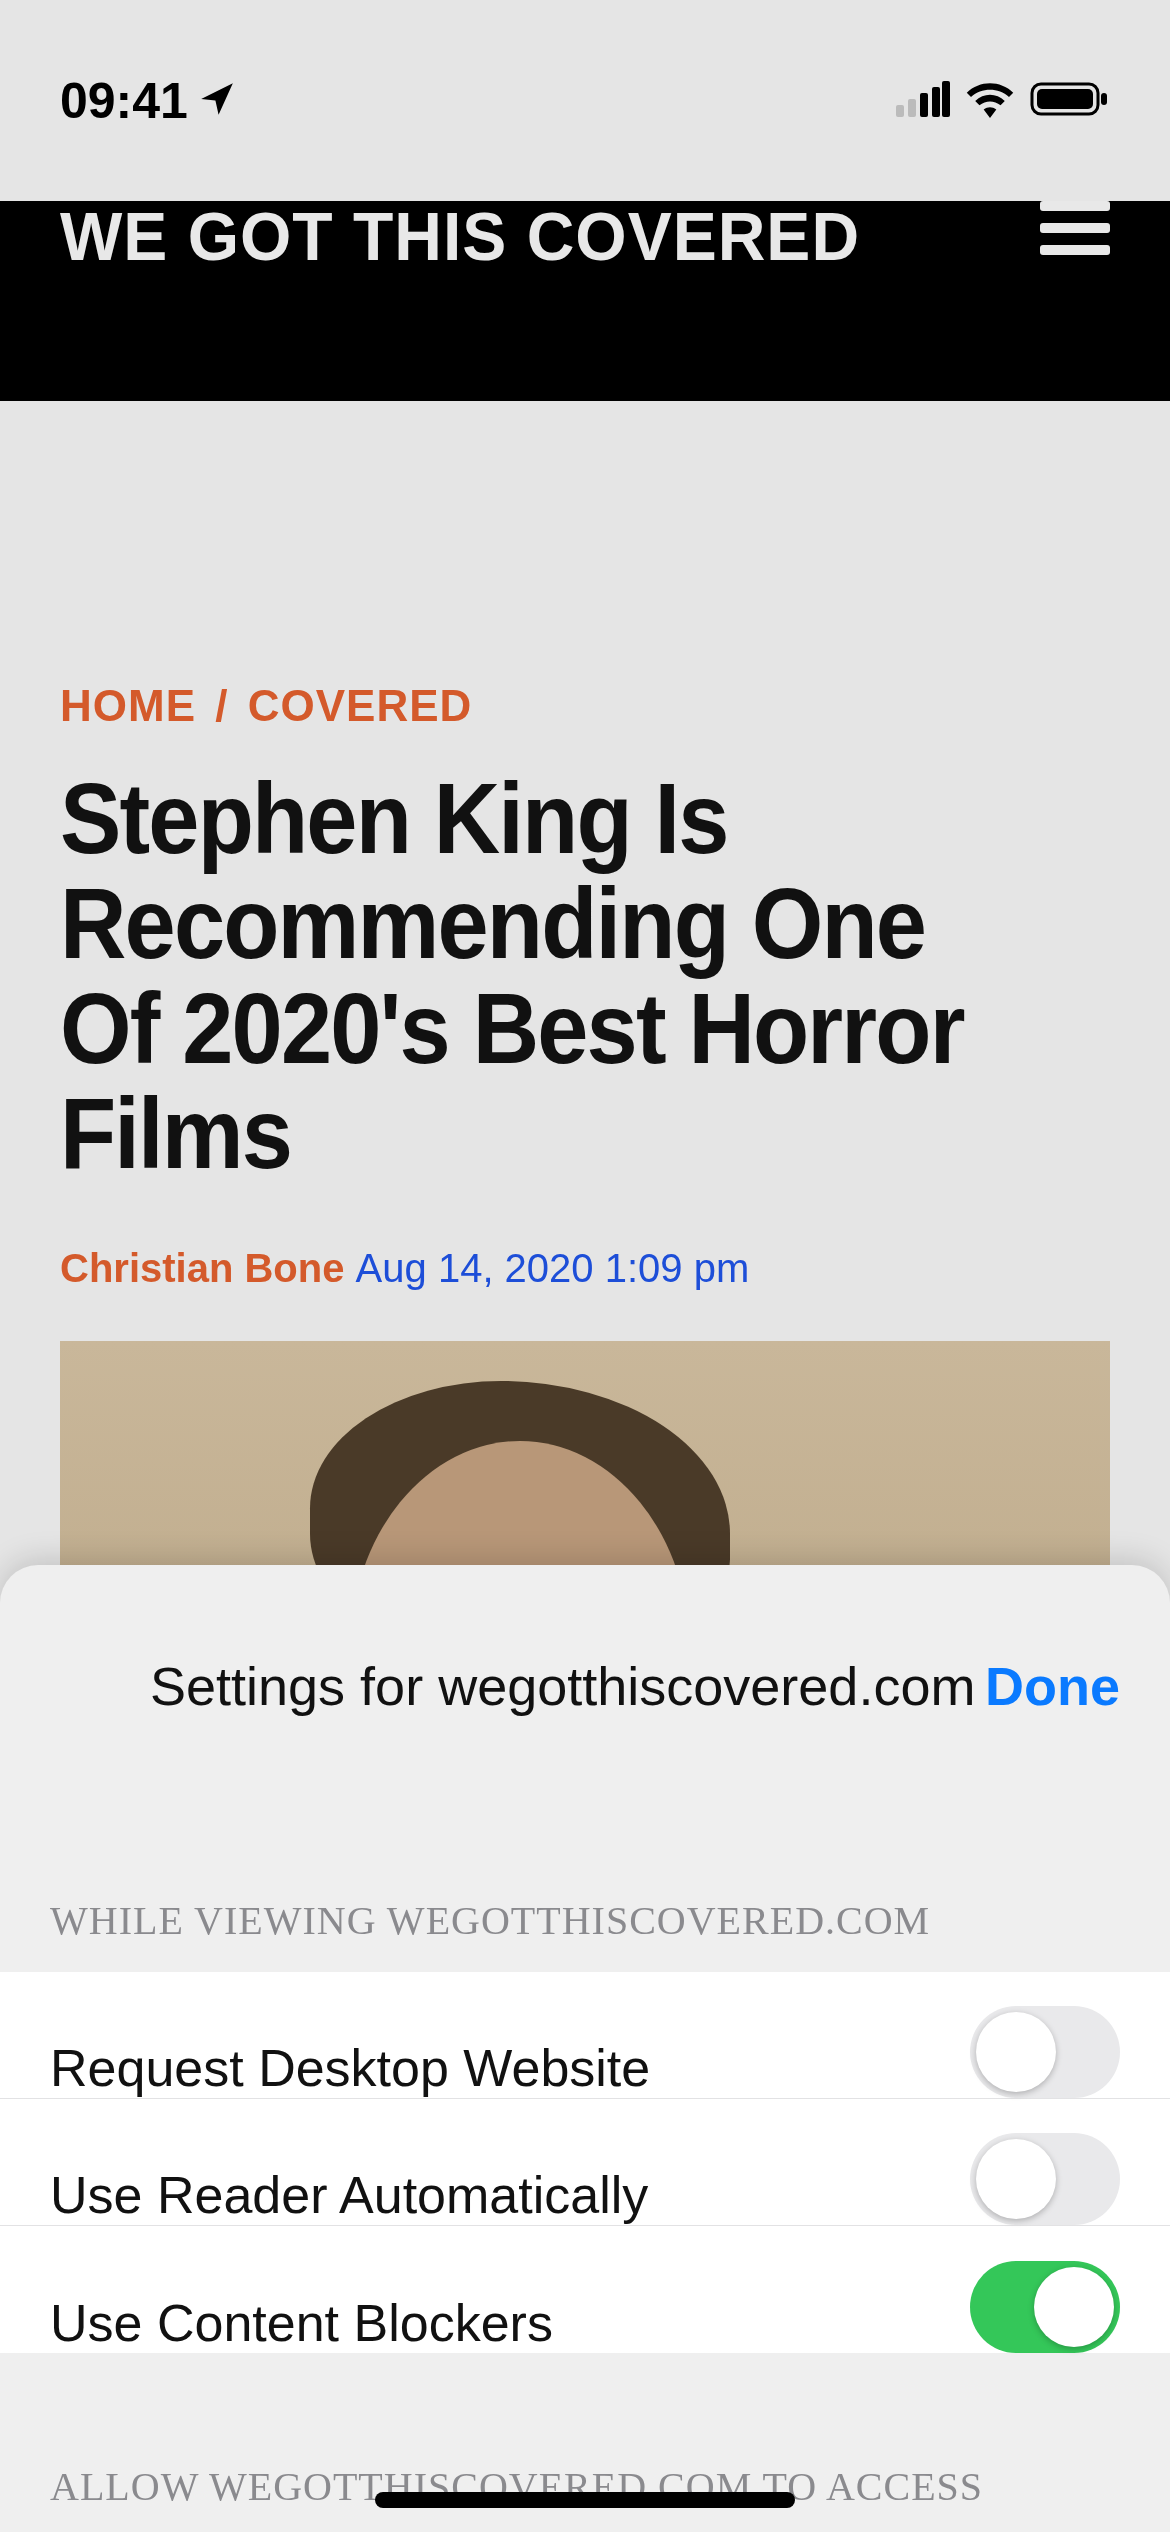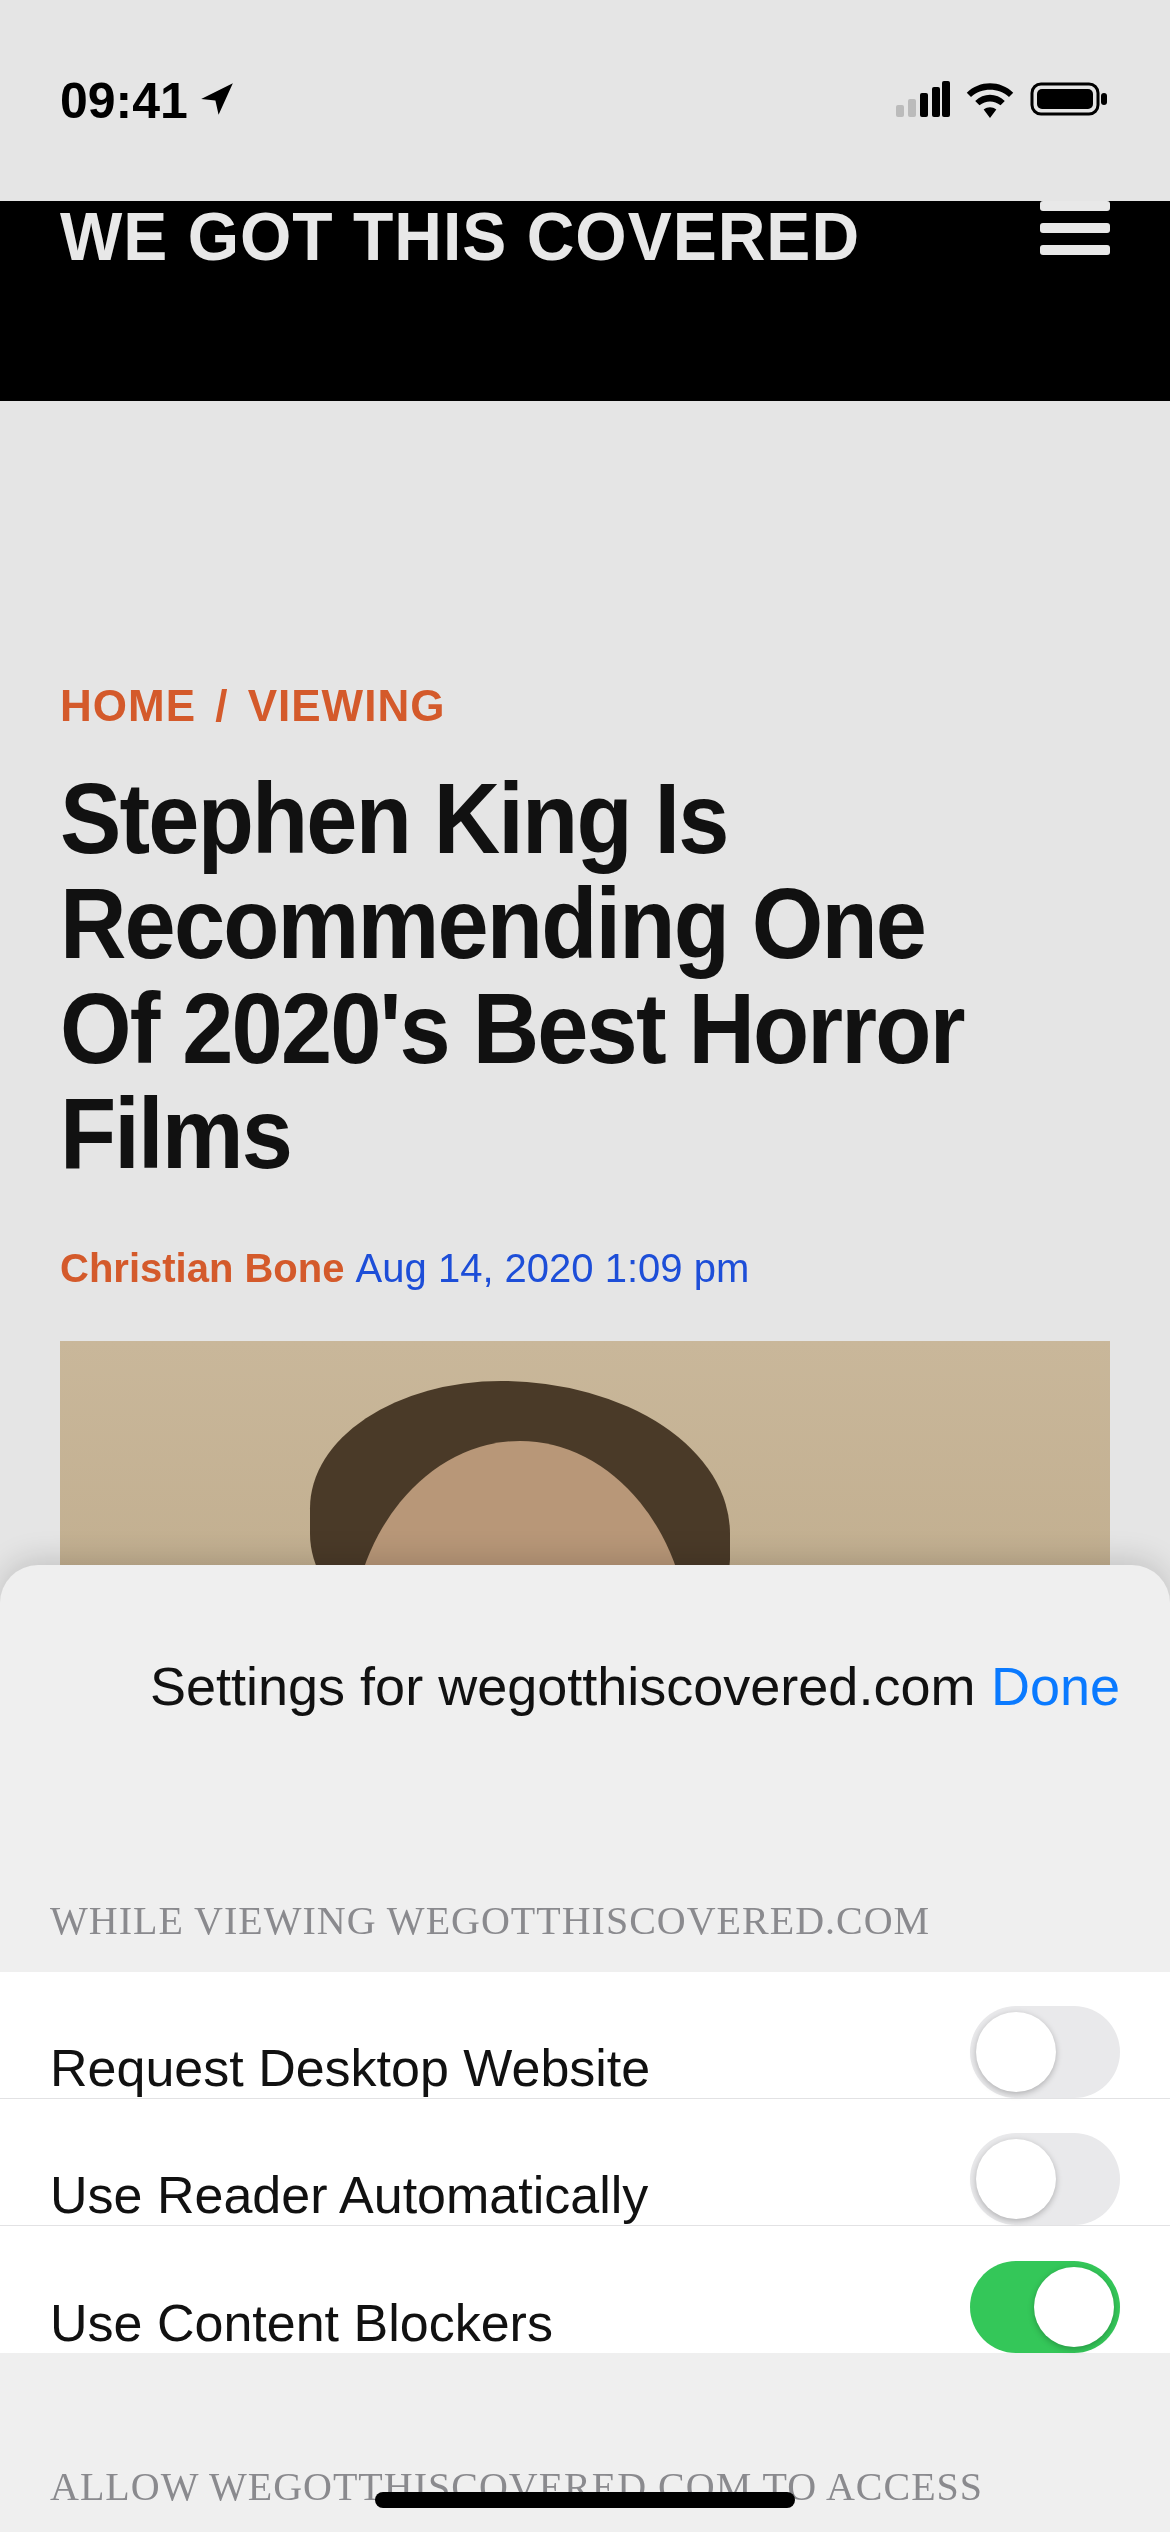--- a/index.html
+++ b/index.html
@@ -22,21 +22,21 @@
   .article-title { margin-top: 35px; font-size: 100px; font-weight: 700; line-height: 1.05; letter-spacing: -2px; color: #111; font-family: "Helvetica Neue", Arial, sans-serif; font-stretch: condensed; transform: scaleX(0.92); transform-origin: left; }
   .byline { margin-top: 60px; font-size: 40px; }
   .author { color: #d45a2b; font-weight: 700; }
   .date { color: #1d4ed8; font-weight: 500; }
   .article-image { margin-top: 50px; width: 100%; height: 480px; background: linear-gradient(#c9b79a, #bba786); position: relative; overflow: hidden; }
   
   
   .sheet { position: absolute; left: 0; right: 0; bottom: 0; top: 1565px; background: #efefef; border-top-left-radius: 38px; border-top-right-radius: 38px; box-shadow: 0 -6px 30px rgba(0,0,0,0.15); }
   .sheet-header { display: flex; align-items: center; justify-content: space-between; padding: 90px 50px 0 150px; }
   .sheet-title { font-size: 54px; color: #111; }
-  .done-btn { color: #0a7aff; font-size: 54px; font-weight: 400; }
+  .done-btn { color: #0a7aff; font-size: 54px; font-weight: 700; }
   
   .section-header { padding: 180px 50px 28px 50px; color: #8a8a8e; font-size: 40px; letter-spacing: 1px; font-family: Liberation Serif, serif; }
   .section-header.second { padding-top: 110px; }
   
   .settings-group { background: #fff; }
   .row { display: flex; align-items: flex-end; justify-content: space-between; padding: 0 50px; height: 127px; border-bottom: 1px solid #e2e2e4; }
   .row:last-child { border-bottom: none; }
   .row-label { font-size: 52px; color: #111; }
   
   
@@ -100,21 +100,21 @@
       <rect x="0" y="44" width="70" height="10" rx="3" fill="#e8e8e8"></rect>
     </svg>
   </div>
 </div>
 
 <div class="article-area">
   <div class="spacer"></div>
   <div class="breadcrumb">
     <span>HOME</span>
     <span class="sep">/</span>
-    <span>VIEWING</span>
+    <span>COVERED</span>
   </div>
   <h1 class="article-title">Stephen King Is Recommending One Of 2020's Best Horror Films</h1>
   <div class="byline">
     <span class="author">Christian Bone</span>
     <span class="date">Aug 14, 2020 1:09 pm</span>
   </div>
   <div class="article-image">
     <div class="hair"></div>
     <div class="head-shape"></div>
   </div>

